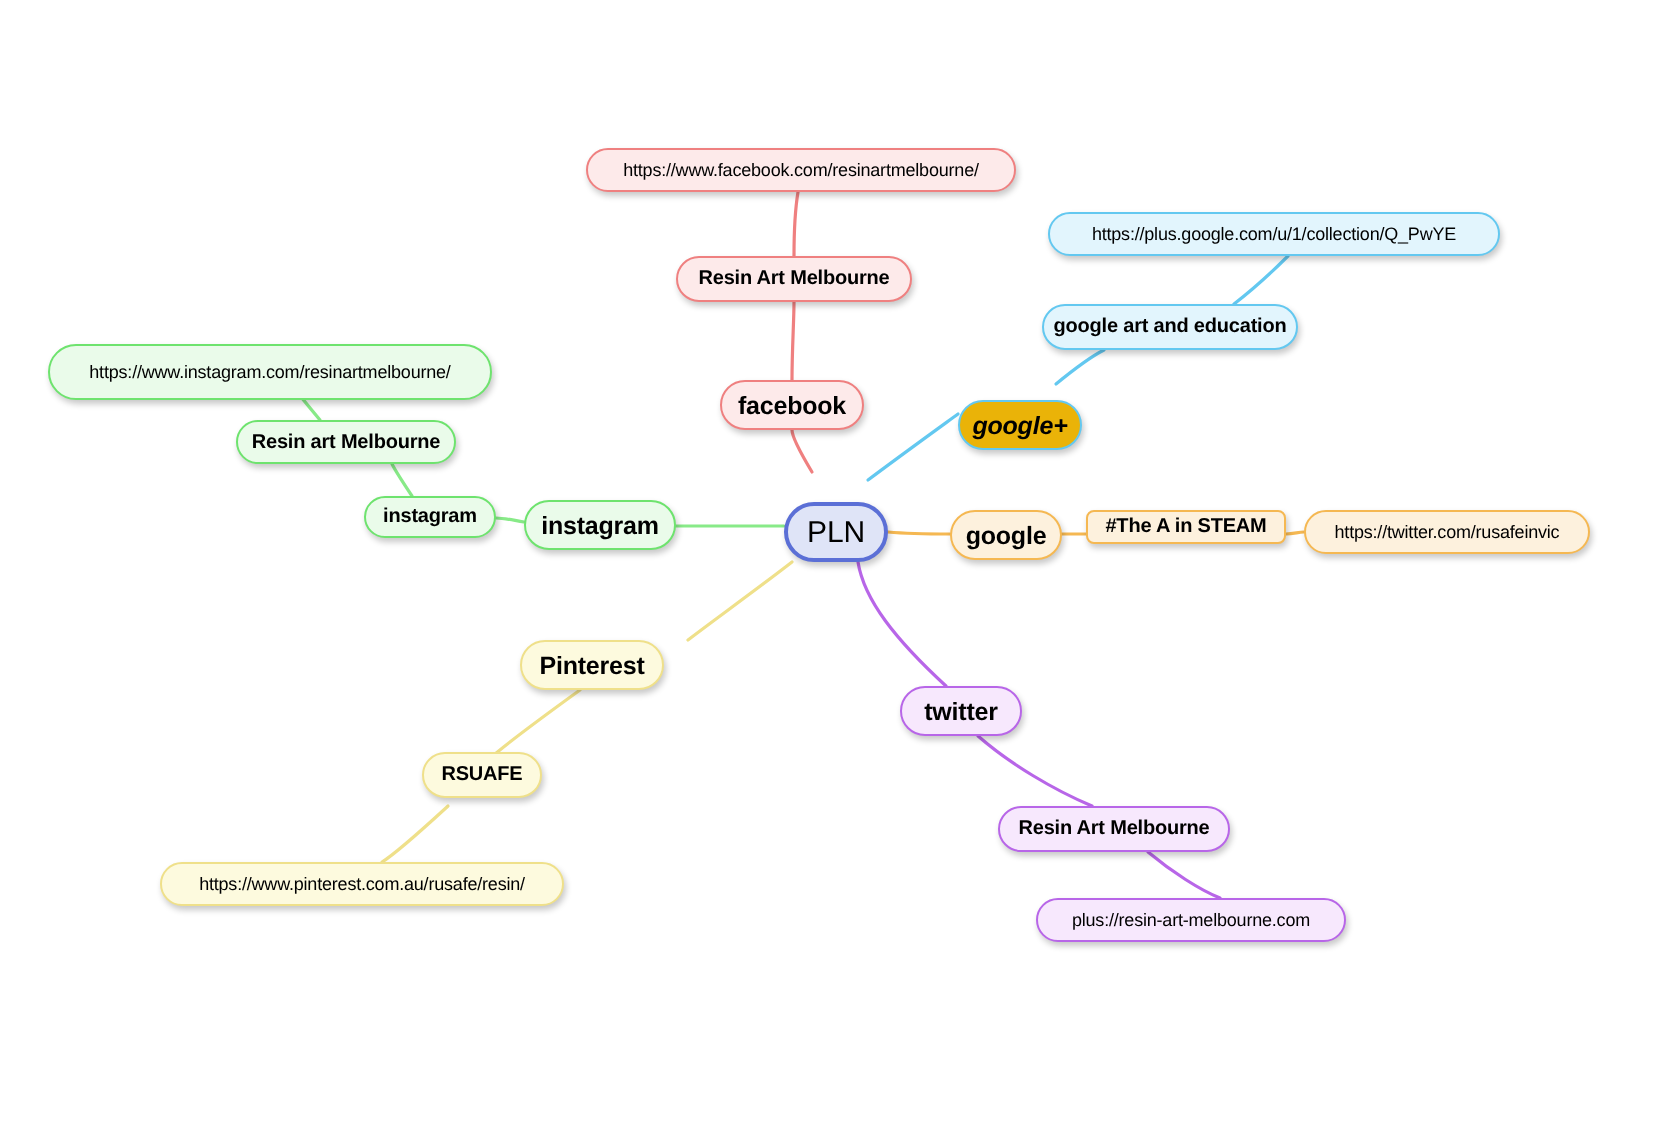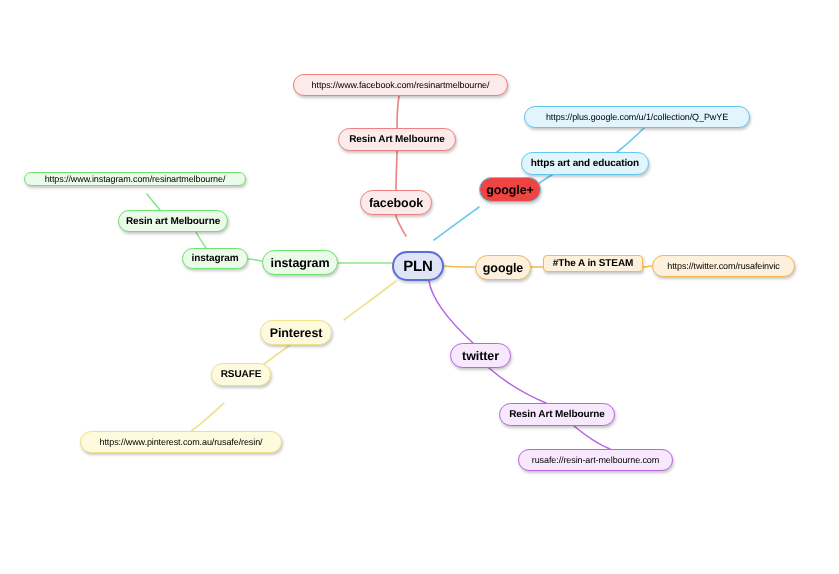--- a/index.html
+++ b/index.html
@@ -33,21 +33,21 @@
     border-style: solid;
     border-width: 1.6px;
     color: #000000;
     letter-spacing: -0.1px;
     text-rendering: geometricPrecision;
   }
   .pill { border-radius: 999px; }
   .rect { border-radius: 4px; }
   .root {
     font-size: 15px;
-    font-weight: bold;
+    font-weight: normal;
     border-width: 2px;
     justify-content: center;
   }
   .lvl1 { font-size: 12.5px; font-weight: bold; }
   .lvl2 { font-size: 10px; font-weight: bold; }
   .lvl3 { font-size: 9px; font-weight: normal; }
 </style>
 </head>
 <body>
 
@@ -79,62 +79,62 @@
       </div>
       <div class="node pill lvl1" style="left: 360px; top: 190px; width: 72px; height: 25px; background: rgb(253, 234, 234); border-color: rgb(239, 128, 128); box-shadow: rgba(0, 0, 0, 0.22) 1px 2px 3px;">
         <span>facebook</span>
       </div>
       <div class="node pill lvl2" style="left: 338px; top: 128px; width: 118px; height: 23px; background: rgb(253, 234, 234); border-color: rgb(239, 128, 128); box-shadow: rgba(0, 0, 0, 0.22) 1px 2px 3px;">
         <span>Resin Art Melbourne</span>
       </div>
       <div class="node pill lvl3" style="left: 293px; top: 74px; width: 215px; height: 22px; background: rgb(253, 234, 234); border-color: rgb(239, 128, 128); box-shadow: rgba(0, 0, 0, 0.22) 1px 2px 3px;">
         <span>https://www.facebook.com/resinartmelbourne/</span>
       </div>
-      <div class="node pill lvl1" style="left: 479px; top: 177px; width: 62px; height: 25px; background: #ef4444; border-color: rgb(99, 200, 240); box-shadow: rgba(0, 0, 0, 0.22) 1px 2px 3px;">
+      <div class="node pill lvl1" style="left: 479px; top: 200px; width: 62px; height: 25px; background: #eab308; border-color: rgb(99, 200, 240); box-shadow: rgba(0, 0, 0, 0.22) 1px 2px 3px; font-style: italic;">
         <span>google+</span>
       </div>
       <div class="node pill lvl2" style="left: 521px; top: 152px; width: 128px; height: 23px; background: rgb(226, 245, 253); border-color: rgb(99, 200, 240); box-shadow: rgba(0, 0, 0, 0.22) 1px 2px 3px;">
-        <span>https art and education</span>
+        <span>google art and education</span>
       </div>
       <div class="node pill lvl3" style="left: 524px; top: 106px; width: 226px; height: 22px; background: rgb(226, 245, 253); border-color: rgb(99, 200, 240); box-shadow: rgba(0, 0, 0, 0.22) 1px 2px 3px; text-align: center;">
         <span>https://plus.google.com/u/1/collection/Q_PwYE</span>
       </div>
       <div class="node pill lvl1" style="left: 475px; top: 255px; width: 56px; height: 25px; background: rgb(253, 241, 221); border-color: rgb(245, 184, 82); box-shadow: rgba(0, 0, 0, 0.22) 1px 2px 3px;">
         <span>google</span>
       </div>
       <div class="node rect lvl2" style="left: 543px; top: 255px; width: 100px; height: 17px; background: rgb(253, 241, 221); border-color: rgb(245, 184, 82); box-shadow: rgba(0, 0, 0, 0.22) 1px 2px 3px;">
         <span>#The A in STEAM</span>
       </div>
       <div class="node pill lvl3" style="left: 652px; top: 255px; width: 143px; height: 22px; background: rgb(253, 241, 221); border-color: rgb(245, 184, 82); box-shadow: rgba(0, 0, 0, 0.22) 1px 2px 3px;">
         <span>https://twitter.com/rusafeinvic</span>
       </div>
       <div class="node pill lvl1" style="left: 450px; top: 343px; width: 61px; height: 25px; background: rgb(247, 232, 253); border-color: rgb(184, 102, 232); box-shadow: rgba(0, 0, 0, 0.22) 1px 2px 3px;">
         <span>twitter</span>
       </div>
       <div class="node pill lvl2" style="left: 499px; top: 403px; width: 116px; height: 23px; background: rgb(247, 232, 253); border-color: rgb(184, 102, 232); box-shadow: rgba(0, 0, 0, 0.22) 1px 2px 3px;">
         <span>Resin Art Melbourne</span>
       </div>
       <div class="node pill lvl3" style="left: 518px; top: 449px; width: 155px; height: 22px; background: rgb(247, 232, 253); border-color: rgb(184, 102, 232); box-shadow: rgba(0, 0, 0, 0.22) 1px 2px 3px;">
-        <span>rusafe://resin-art-melbourne.com</span>
+        <span>plus://resin-art-melbourne.com</span>
       </div>
       <div class="node pill lvl1" style="left: 260px; top: 320px; width: 72px; height: 25px; background: rgb(253, 250, 222); border-color: rgb(239, 224, 138); box-shadow: rgba(0, 0, 0, 0.22) 1px 2px 3px;">
         <span>Pinterest</span>
       </div>
-      <div class="node pill lvl2" style="left: 211px; top: 363px; width: 60px; height: 23px; background: rgb(253, 250, 222); border-color: rgb(239, 224, 138); box-shadow: rgba(0, 0, 0, 0.22) 1px 2px 3px;">
+      <div class="node pill lvl2" style="left: 211px; top: 376px; width: 60px; height: 23px; background: rgb(253, 250, 222); border-color: rgb(239, 224, 138); box-shadow: rgba(0, 0, 0, 0.22) 1px 2px 3px;">
         <span>RSUAFE</span>
       </div>
       <div class="node pill lvl3" style="left: 80px; top: 431px; width: 202px; height: 22px; background: rgb(253, 250, 222); border-color: rgb(239, 224, 138); box-shadow: rgba(0, 0, 0, 0.22) 1px 2px 3px;">
         <span>https://www.pinterest.com.au/rusafe/resin/</span>
       </div>
       <div class="node pill lvl1" style="left: 262px; top: 250px; width: 76px; height: 25px; background: rgb(234, 251, 234); border-color: rgb(110, 227, 110); box-shadow: rgba(0, 0, 0, 0.22) 1px 2px 3px;">
         <span>instagram</span>
       </div>
       <div class="node pill lvl2" style="left: 182px; top: 248px; width: 66px; height: 21px; background: rgb(234, 251, 234); border-color: rgb(110, 227, 110); box-shadow: rgba(0, 0, 0, 0.22) 1px 2px 3px;">
         <span>instagram</span>
       </div>
       <div class="node pill lvl2" style="left: 118px; top: 210px; width: 110px; height: 22px; background: rgb(234, 251, 234); border-color: rgb(110, 227, 110); box-shadow: rgba(0, 0, 0, 0.22) 1px 2px 3px;">
         <span>Resin art Melbourne</span>
       </div>
-      <div class="node pill lvl3" style="left: 24px; top: 172px; width: 222px; height: 14px; background: rgb(234, 251, 234); border-color: rgb(110, 227, 110); box-shadow: rgba(0, 0, 0, 0.22) 1px 2px 3px;">
+      <div class="node pill lvl3" style="left: 24px; top: 172px; width: 222px; height: 28px; background: rgb(234, 251, 234); border-color: rgb(110, 227, 110); box-shadow: rgba(0, 0, 0, 0.22) 1px 2px 3px;">
         <span>https://www.instagram.com/resinartmelbourne/</span>
       </div>
     </div>
 </div>
 
 </body></html>

